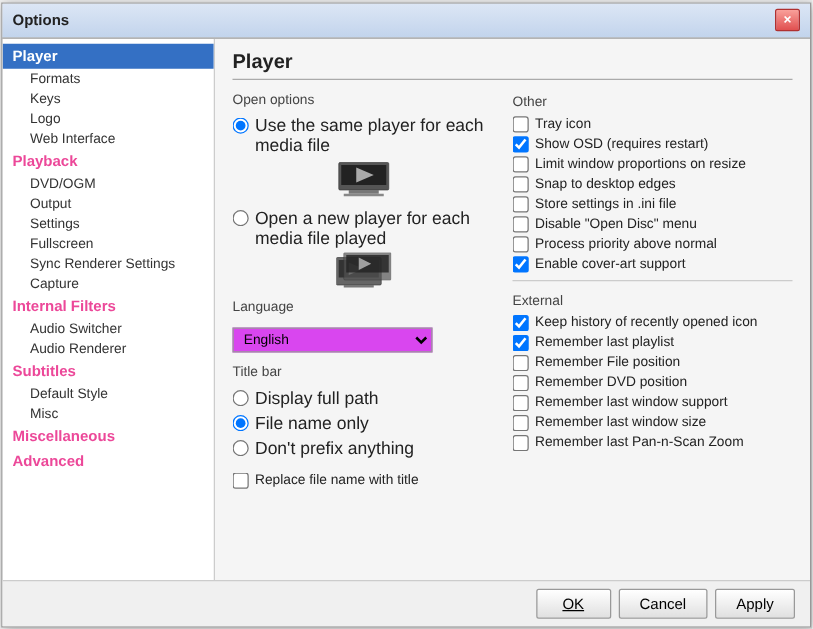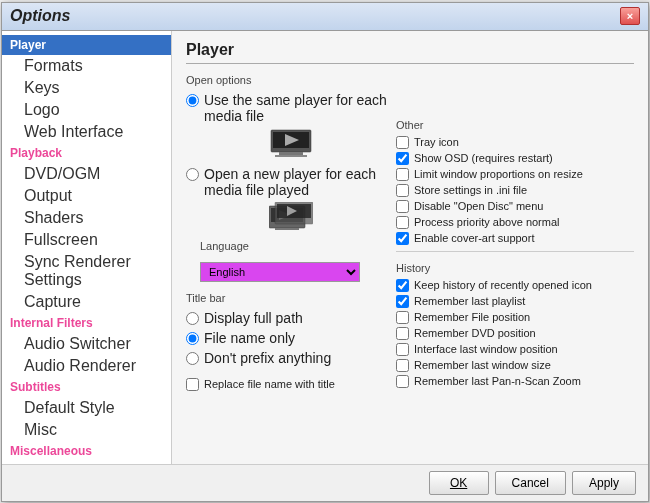--- a/index.html
+++ b/index.html
@@ -25,24 +25,23 @@
     .title-bar {
       background: linear-gradient(to bottom, #dce6f5, #c2d4ec);
       padding: 4px 8px;
       display: flex;
       align-items: center;
       justify-content: space-between;
       border-bottom: 1px solid #999;
       height: 28px;
     }
     .title-bar-text {
-      font-size: 16px;
+      font-size: 12px;
       font-weight: bold;
       color: #222;
-      font-style: italic;
     }
     .title-bar-close {
       width: 20px;
       height: 18px;
       background: linear-gradient(to bottom, #f9a09a, #e05050);
       border: 1px solid #b03030;
       border-radius: 2px;
       display: flex;
       align-items: center;
       justify-content: center;
@@ -69,21 +68,21 @@
       color: #ec4899;
       font-size: 12px;
     }
     .sidebar-section-header.selected {
       background: #3470c4;
       color: white;
     }
     .sidebar-item {
       padding: 2px 8px 2px 22px;
       color: #333;
-      font-size: 16px;
+      font-size: 11px;
       cursor: pointer;
     }
     .content-area {
       flex: 1;
       padding: 10px 14px;
       overflow-y: auto;
       background: #f5f5f5;
     }
     .content-title {
       font-size: 16px;
@@ -94,21 +93,21 @@
       margin-bottom: 10px;
     }
     .section-label {
       font-size: 11px;
       color: #444;
       margin-bottom: 6px;
       font-weight: normal;
     }
     .two-columns {
       display: flex;
-      align-items: flex-end;
+      gap: 14px;
     }
     .left-col {
       width: 210px;
       flex-shrink: 0;
     }
     .right-col {
       flex: 1;
     }
     .radio-option {
       display: flex;
@@ -128,21 +127,20 @@
       display: flex;
       justify-content: center;
       margin: 4px 0 8px 0;
     }
     .media-icon svg {
       width: 44px;
       height: 30px;
     }
     .language-section {
       margin-top: 8px;
-      margin-left: 14px;
     }
     .lang-select {
       width: 160px;
       margin-top: 4px;
       padding: 2px 4px;
       font-size: 11px;
       background: #d946ef;
       border: 1px solid #999;
       appearance: auto;
     }
@@ -222,21 +220,21 @@
     <div class="sidebar">
       <div class="sidebar-section-header selected">Player</div>
       <div class="sidebar-item">Formats</div>
       <div class="sidebar-item">Keys</div>
       <div class="sidebar-item">Logo</div>
       <div class="sidebar-item">Web Interface</div>
 
       <div class="sidebar-section-header">Playback</div>
       <div class="sidebar-item">DVD/OGM</div>
       <div class="sidebar-item">Output</div>
-      <div class="sidebar-item">Shaders</div>
+      <div class="sidebar-item">Settings</div>
       <div class="sidebar-item">Fullscreen</div>
       <div class="sidebar-item">Sync Renderer Settings</div>
       <div class="sidebar-item">Capture</div>
 
       <div class="sidebar-section-header">Internal Filters</div>
       <div class="sidebar-item">Audio Switcher</div>
       <div class="sidebar-item">Audio Renderer</div>
 
 
       <div class="sidebar-section-header">Subtitles</div>
@@ -328,59 +326,63 @@
           </div>
           <div class="checkbox-row">
             <input type="checkbox" id="show-osd" checked="" style="">
             <label class="checkbox-label" for="show-osd">Show OSD (requires restart)</label>
           </div>
           <div class="checkbox-row">
             <input type="checkbox" id="limit-window" style="">
             <label class="checkbox-label" for="limit-window">Limit window proportions on resize</label>
           </div>
           <div class="checkbox-row">
+            <input type="checkbox" id="snap-desktop" style="">
+            <label class="checkbox-label" for="snap-desktop">Snap to desktop edges</label>
+          </div>
+          <div class="checkbox-row">
             <input type="checkbox" id="store-ini" style="">
             <label class="checkbox-label" for="store-ini">Store settings in .ini file</label>
           </div>
           <div class="checkbox-row">
             <input type="checkbox" id="disable-open-disc" style="">
             <label class="checkbox-label" for="disable-open-disc">Disable "Open Disc" menu</label>
           </div>
           <div class="checkbox-row">
             <input type="checkbox" id="process-priority" style="">
             <label class="checkbox-label" for="process-priority">Process priority above normal</label>
           </div>
           <div class="checkbox-row">
             <input type="checkbox" id="enable-cover" checked="" style="">
             <label class="checkbox-label" for="enable-cover">Enable cover-art support</label>
           </div>
 
           <hr class="divider-line">
 
-          <div class="right-section-label history-section">History</div>
+          <div class="right-section-label history-section">External</div>
 
           <div class="checkbox-row">
             <input type="checkbox" id="keep-history" checked="" style="">
             <label class="checkbox-label" for="keep-history">Keep history of recently opened icon</label>
           </div>
           <div class="checkbox-row">
             <input type="checkbox" id="remember-playlist" checked="" style="">
             <label class="checkbox-label" for="remember-playlist">Remember last playlist</label>
           </div>
           <div class="checkbox-row">
             <input type="checkbox" id="remember-file-pos" style="">
             <label class="checkbox-label" for="remember-file-pos">Remember File position</label>
           </div>
           <div class="checkbox-row">
             <input type="checkbox" id="remember-dvd-pos" style="">
             <label class="checkbox-label" for="remember-dvd-pos">Remember DVD position</label>
           </div>
           <div class="checkbox-row">
             <input type="checkbox" id="remember-window-pos" style="">
-            <label class="checkbox-label" for="remember-window-pos">Interface last window position</label>
+            <label class="checkbox-label" for="remember-window-pos">Remember last window support</label>
           </div>
           <div class="checkbox-row">
             <input type="checkbox" id="remember-window-size" style="">
             <label class="checkbox-label" for="remember-window-size">Remember last window size</label>
           </div>
           <div class="checkbox-row">
             <input type="checkbox" id="remember-pan-scan" style="">
             <label class="checkbox-label" for="remember-pan-scan">Remember last Pan-n-Scan Zoom</label>
           </div>
         </div>

